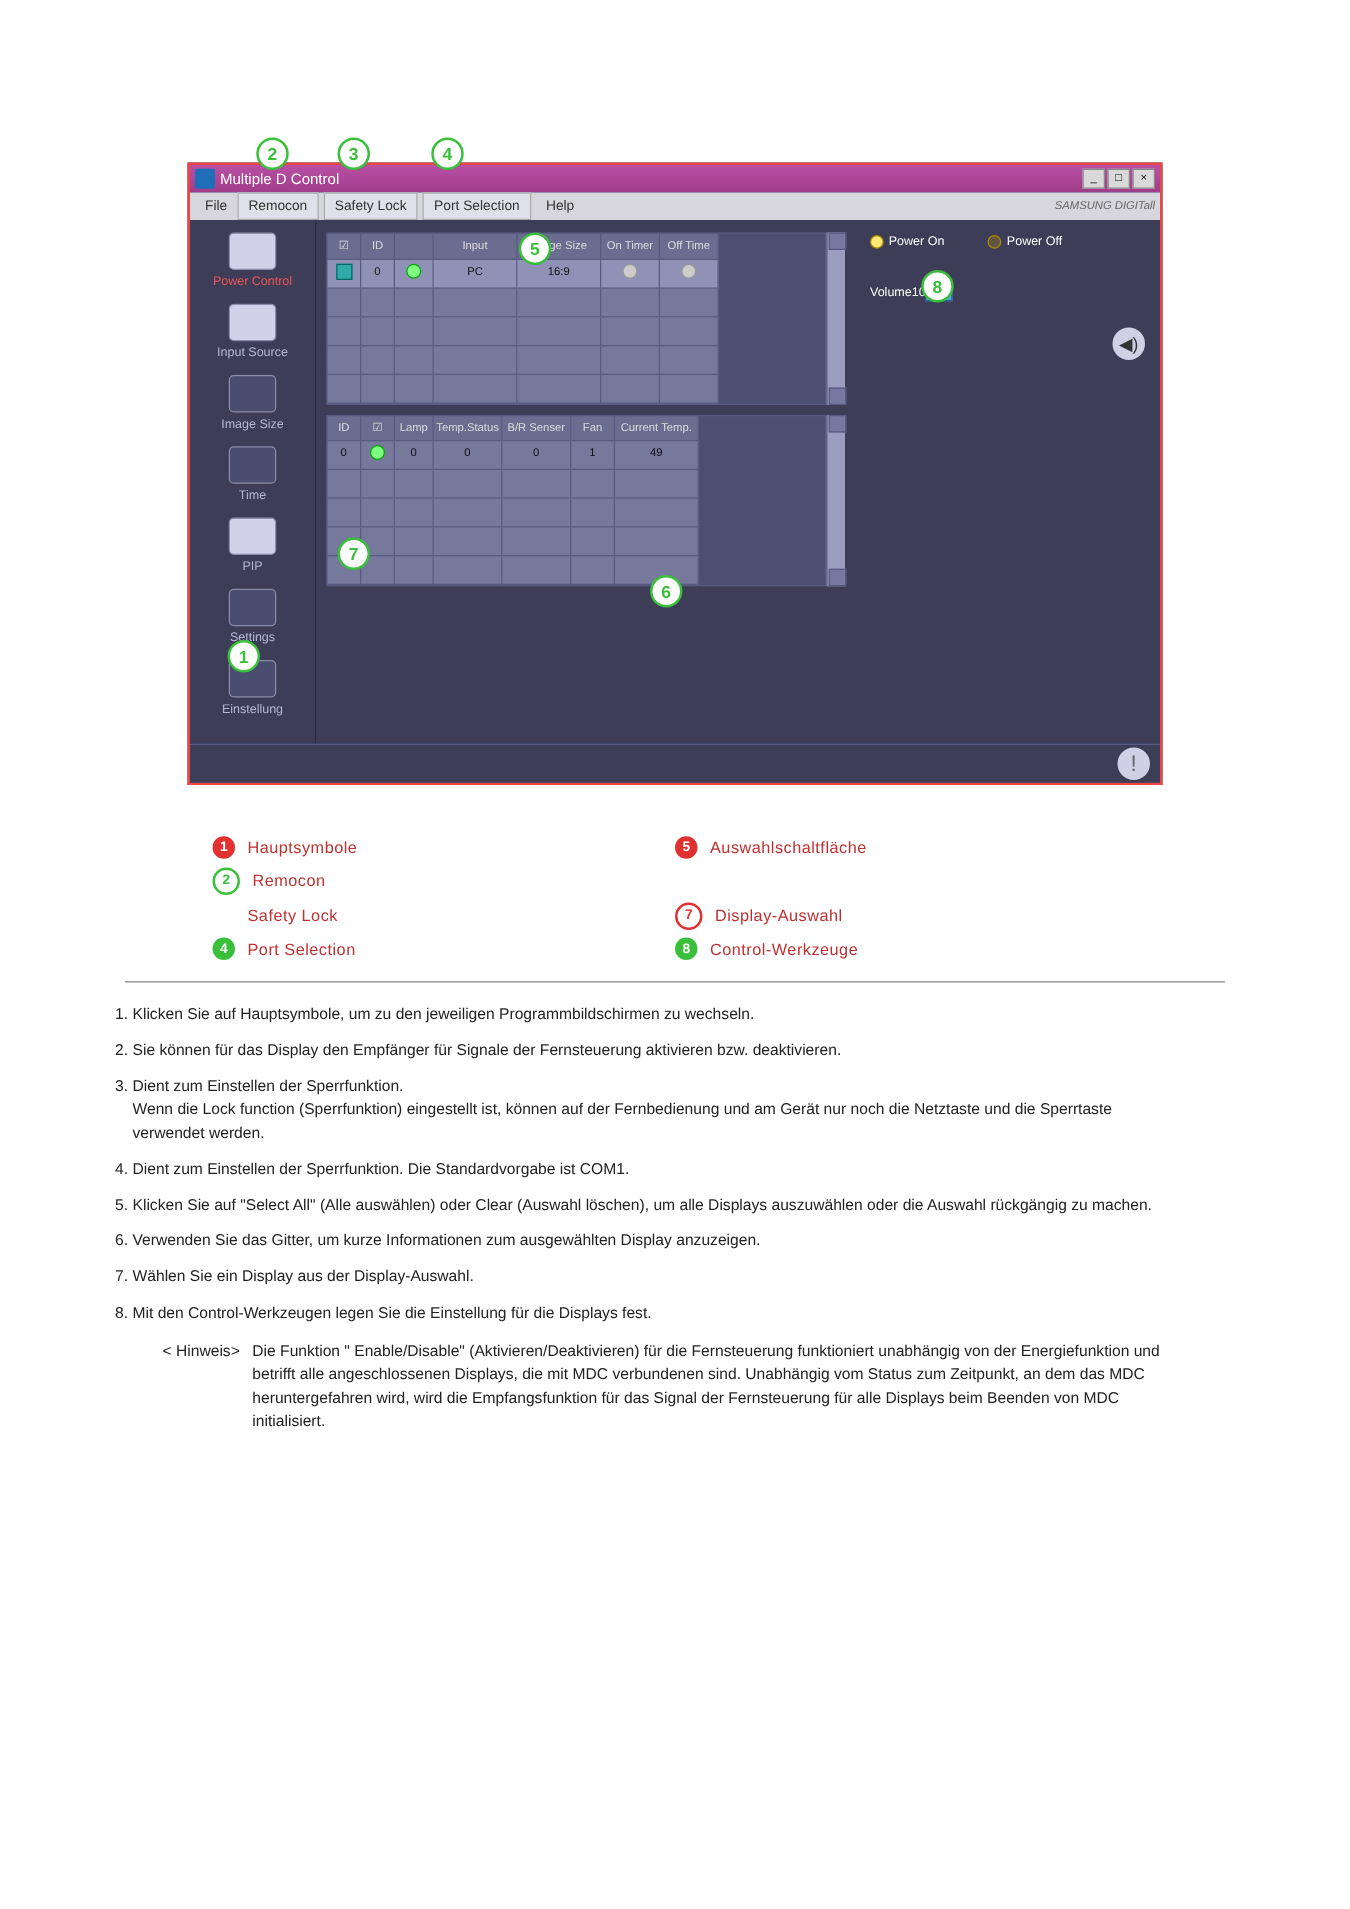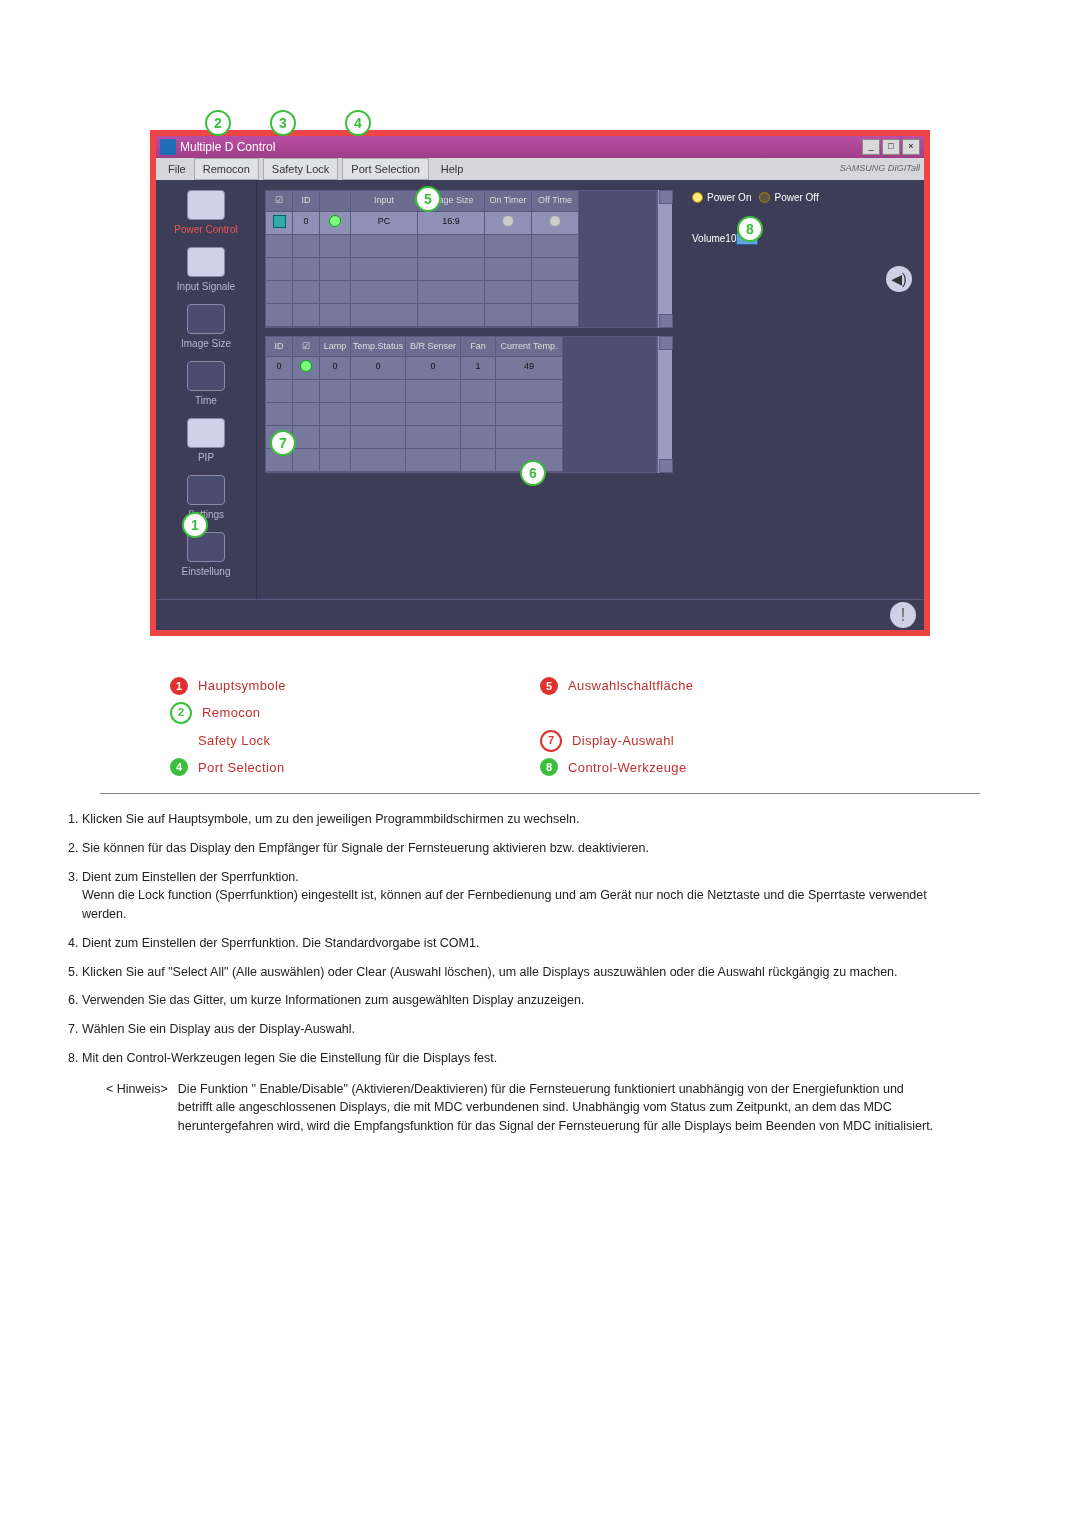--- a/index.html
+++ b/index.html
@@ -1,18 +1,18 @@
 <!DOCTYPE html>
 <html><head>
 <meta charset="utf-8">
 <style>
 html,body{margin:0;padding:0;background:#fff;font-family:Verdana,Arial,sans-serif;font-size:12.5px;color:#222;line-height:1.5}
 .page{width:1080px;margin:0 auto;box-sizing:border-box;padding:0 0 60px 0}
 .figure-wrap{padding:130px 150px 30px 150px}
-.app{border:6px solid #ef4444;background:#0c4a6e;position:relative}
+.app{border:2px solid #ef4444;background:#0c4a6e;position:relative}
 .titlebar{height:22px;background:linear-gradient(180deg,#b94fa5,#a03d88);display:flex;align-items:center;padding:0 4px;color:#fff;font-size:12px}
 .titlebar .ti{width:16px;height:16px;background:#1e6fb8;margin-right:4px;border-radius:2px}
 .titlebar-title{flex:1}
 .win-btns{display:flex;gap:2px}
 .win-btn{width:16px;height:14px;background:#d9d9d9;border:1px solid #888;font-size:9px;display:flex;align-items:center;justify-content:center;color:#000;cursor:default}
 .menubar{height:22px;background:#d7d6dc;display:flex;align-items:center;padding:0 4px;font-size:11px;color:#333}
 .menu-item{padding:2px 8px}
 .menu-raised{border:1px solid #aaa;background:#e0e0e8;margin-right:4px}
 .samsung{margin-left:auto;font-size:9px;font-style:italic;color:#666}
 .workspace{display:flex;background:#3e3d57}
@@ -48,21 +48,21 @@
 .dot.grey{background:#ccc;border-color:#999}
 .grid-scroll{width:14px;background:#9a9cc0;border-left:1px solid #585a80;position:relative}
 .grid-scroll::before,.grid-scroll::after{content:"";position:absolute;left:1px;width:12px;height:12px;background:#7678a0;border:1px solid #585a80}
 .grid-scroll::before{top:0}
 .grid-scroll::after{bottom:0}
 .grid-wrap{display:flex}
 .grid-body{flex:1}
 .lower-grid-head .gc,.lower-grid-row .gc{background:#76789c;border-right:1px solid #585a80;border-bottom:1px solid #585a80;padding:3px 2px;text-align:center;font-size:9px}
 .lower-grid-head .gc{background:#6b6d90;color:#ddd}
 .right-panel{width:220px;padding:10px 12px;color:#fff;position:relative}
-.radio-row{display:flex;gap:8px;margin-bottom:26px}
+.radio-row{display:flex;gap:35px;margin-bottom:26px}
 .radio-item{display:flex;align-items:center;font-size:10px;gap:4px}
 .radio-dot{width:9px;height:9px;border-radius:50%;background:#ffea7a;border:1px solid #aa8a00}
 .radio-dot.dark{background:#625543}
 .vol-row{display:flex;align-items:center;font-size:10px}
 .vol-bar{width:20px;height:10px;background:#5fa3e0;border:1px solid #2a5f9a}
 .spk-icon{width:26px;height:26px;border-radius:50%;background:#cfd0e5;display:flex;align-items:center;justify-content:center;color:#333;margin-left:auto;margin-top:20px;font-size:14px}
 .statusbar{height:30px;background:#3e3d57;border-top:1px solid #585a80;position:relative}
 .warn-icon{width:26px;height:26px;border-radius:50%;background:#cfd0e5;margin:2px 8px 0 auto;float:right;display:flex;align-items:center;justify-content:center;color:#666;font-size:18px}
 
 .callout{position:absolute;width:22px;height:22px;border:2.5px solid #3abf3a;border-radius:50%;background:#fff;color:#3abf3a;font-weight:bold;font-size:14px;display:flex;align-items:center;justify-content:center;z-index:50}
@@ -70,21 +70,21 @@
 .legend{padding:10px 170px 0 170px}
 .legend-row{display:flex;margin-bottom:6px}
 .legend-col{flex:1;display:flex;align-items:center;gap:10px}
 .lnum{width:18px;height:18px;border-radius:50%;background:#e03030;color:#fff;font-size:11px;font-weight:bold;display:flex;align-items:center;justify-content:center;flex:0 0 auto}
 .lnum.green{background:#3abf3a}
 .lnum.outline{background:#fff;border:2px solid #e03030;color:#e03030}
 .lnum.outline-g{background:#fff;border:2px solid #3abf3a;color:#3abf3a}
 .legend-label{color:#c03030;font-size:13px;letter-spacing:.4px}
 .hr{border:none;border-top:1px solid #888;margin:16px 100px}
 
-.notes{padding:0 140px 0 60px}
+.notes{padding:0 140px 0 84px}
 .notes ol{padding-left:22px;margin:0}
 .notes li{margin:10px 0}
 .hinweis{display:flex;gap:10px;margin:12px 0 0 46px}
 .hinweis-label{white-space:nowrap}
 .hinweis-text{}
 
 .figure-pos{position:relative}
 </style>
 </head>
 <body>
@@ -121,21 +121,21 @@
         <div class="samsung">SAMSUNG DIGITall</div>
       </div>
       <div class="workspace">
         <div class="sidebar">
           <div class="side-item power">
                 <div class="side-icon"></div>
                 <span>Power Control</span>
               </div>
           <div class="side-item">
                 <div class="side-icon"></div>
-                <span>Input Signale</span>
+                <span>Input Source</span>
               </div>
           <div class="side-item">
                 <div class="side-icon dark"></div>
                 <span>Image Size</span>
               </div>
           <div class="side-item">
                 <div class="side-icon dark"></div>
                 <span>Time</span>
               </div>
           <div class="side-item">

